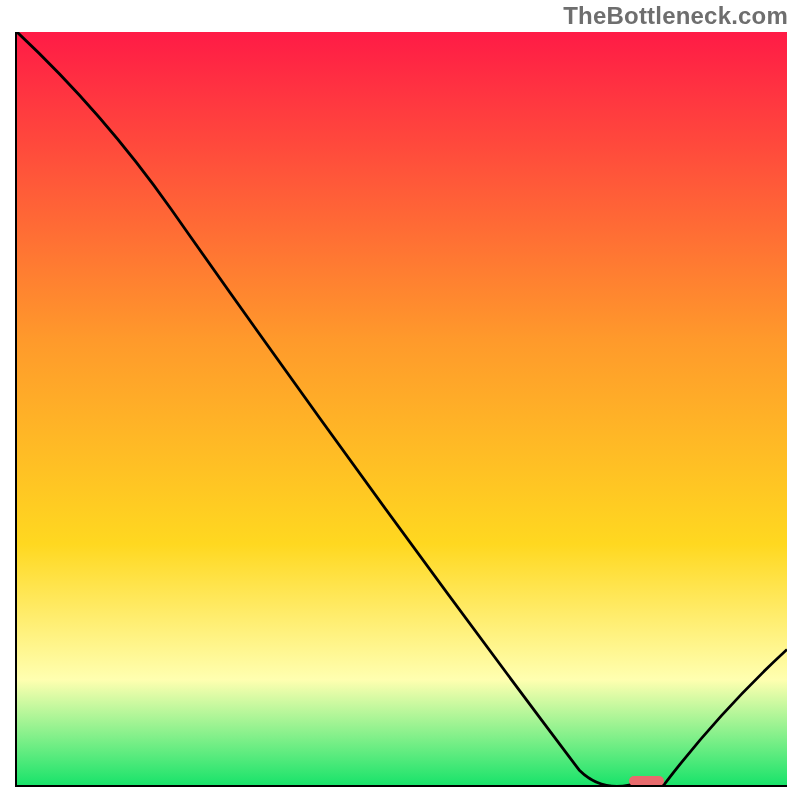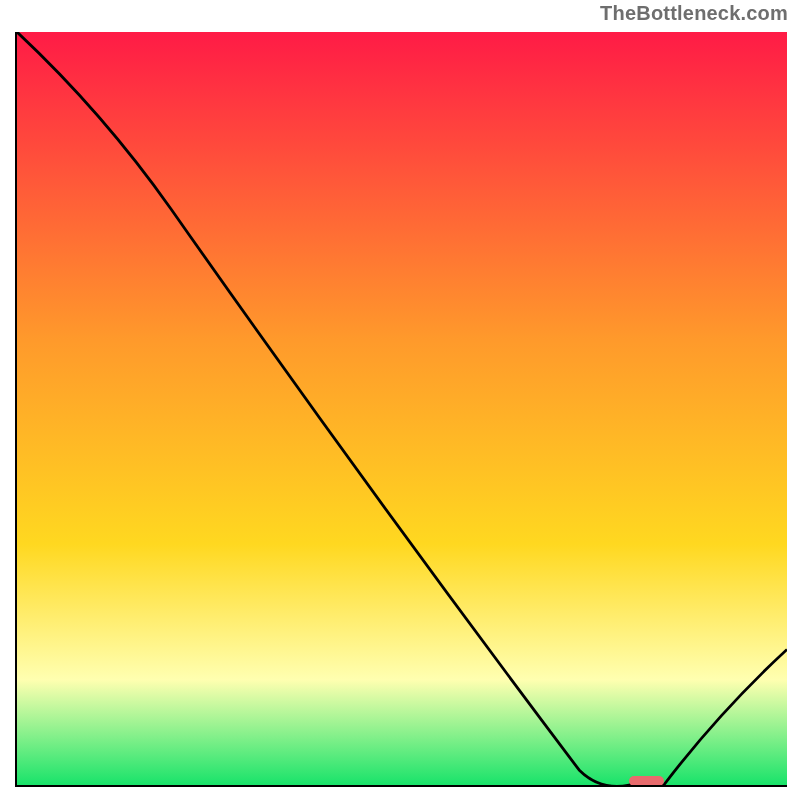--- a/index.html
+++ b/index.html
@@ -12,21 +12,21 @@
   }
   .wrap {
     position: relative;
     width: 800px;
     height: 800px;
   }
   .watermark {
     position: absolute;
     top: 2px;
     right: 12px;
-    font-size: 20px;
+    font-size: 24px;
     font-weight: bold;
     color: #6e6e6e;
     letter-spacing: 0.2px;
   }
   .plot {
     position: absolute;
     left: 15px;
     top: 32px;
     width: 770px;
     height: 753px;

